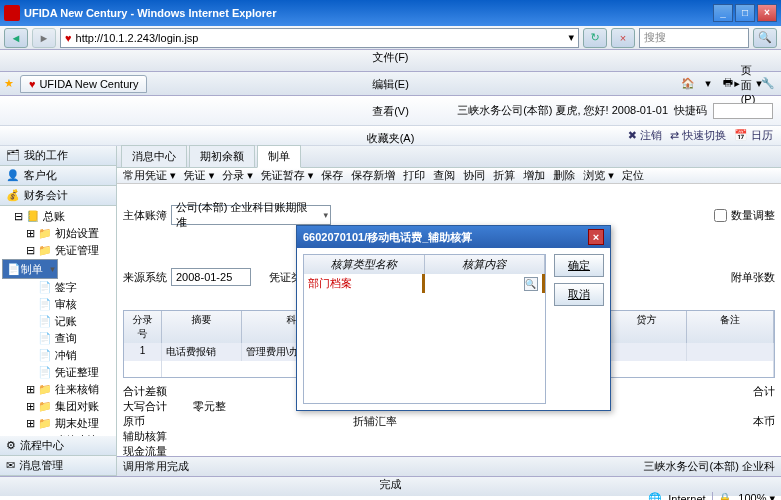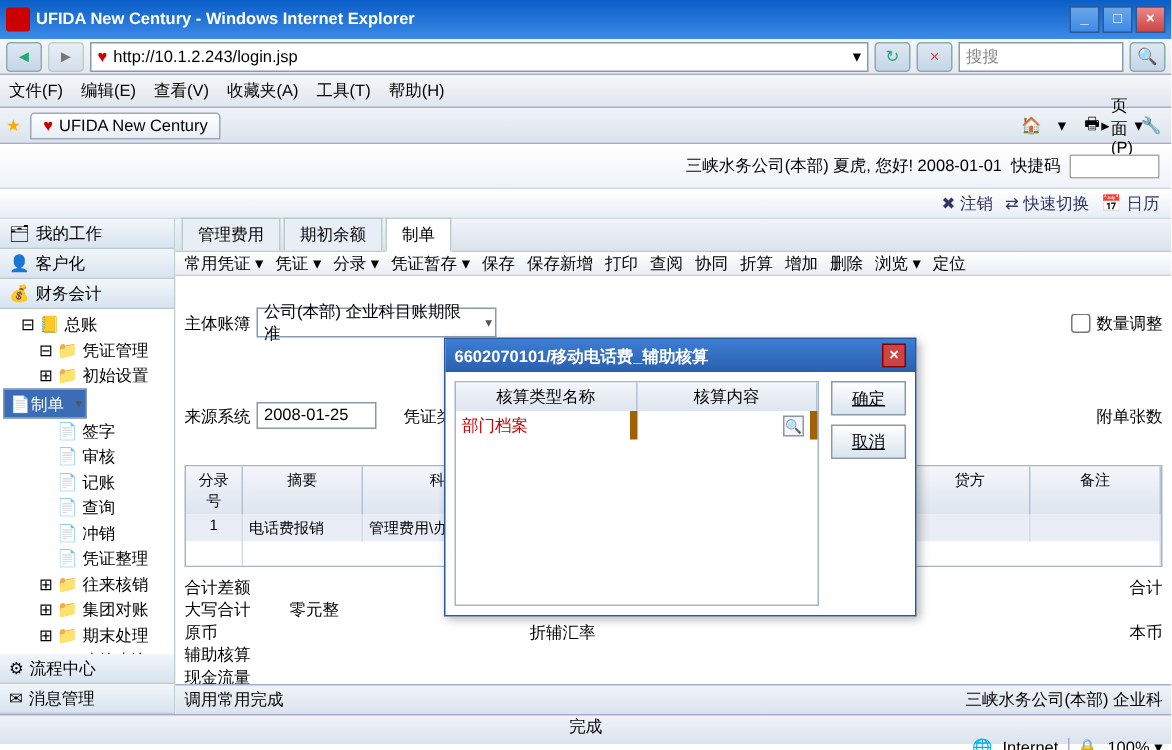--- a/index.html
+++ b/index.html
@@ -4,21 +4,21 @@
 <style>
 * { margin:0; padding:0; box-sizing:border-box; font-family:"Microsoft YaHei",Arial,sans-serif; font-size:11px; }
 body { background:#fff; width:781px; height:500px; overflow:hidden; }
 .titlebar { background:linear-gradient(#0a5ec7,#3d8ae8); height:26px; display:flex; align-items:center; padding:0 4px; color:#fff; font-weight:bold; }
 .titlebar .icon { width:16px; height:16px; background:#c00; margin-right:4px; border-radius:2px; }
 .titlebar .winbtns { margin-left:auto; display:flex; gap:2px; }
 .titlebar .winbtns span { width:20px; height:18px; background:linear-gradient(#6aa8e8,#3d8ae8); border:1px solid #2a5a9a; text-align:center; line-height:16px; font-size:10px; }
 .navbar { background:linear-gradient(#f5f7f9,#e4e9ef); height:24px; border-bottom:1px solid #aac; display:flex; align-items:center; padding:0 4px; gap:4px; }
 .navbtn { width:24px; height:20px; background:linear-gradient(#dfe8f2,#c5d5e8); border:1px solid #8aa; border-radius:3px; display:flex; align-items:center; justify-content:center; }
 .urlbox { flex:1; height:20px; background:#fff; border:1px solid #89a; display:flex; align-items:center; padding:0 4px; }
-.menubar { background:linear-gradient(#f5f7f9,#e0e6ee); height:22px; border-bottom:1px solid #aac; display:flex; align-items:center; padding:0 6px; gap:12px; }
+.menubar { background:linear-gradient(#f5f7f9,#e0e6ee); height:22px; border-bottom:1px solid #aac; display:flex; align-items:center; padding:0 6px; gap:12px;flex-direction:column; }
 .tabbar { background:linear-gradient(#f0f4f8,#dbe3ed); height:24px; border-bottom:1px solid #aac; display:flex; align-items:center; padding:0 4px; }
 .tab { background:linear-gradient(#fff,#e8eef5); border:1px solid #9ab; padding:2px 8px; display:flex; align-items:center; gap:4px; border-radius:3px 3px 0 0; }
 .tab .hrt { color:#c00; }
 .tabbar .tbicons { margin-left:auto; display:flex; gap:2px; }
 .tbicons span { width:18px; height:18px; border:1px solid transparent; display:flex; align-items:center; justify-content:center; }
 .erpheader { height:30px; background:linear-gradient(#fff,#eef2f8); border-bottom:1px solid #d0d8e4; display:flex; align-items:center; padding:0 8px; }
 .logo { font-weight:bold; font-style:italic; color:#c00; font-size:14px; }
 .logo .blk { color:#000; }
 .hdrright { margin-left:auto; display:flex; align-items:center; gap:6px; }
 .hdrinput { width:60px; height:16px; border:1px solid #aaa; }
@@ -48,24 +48,24 @@
 .gridrow.blank { background:#fff; height:16px; }
 .summary { padding:2px 6px; font-size:10px; }
 .summary .line { display:flex; }
 .summary .lbl { width:70px; }
 .footer { position:absolute; bottom:0; left:0; right:0; height:20px; background:linear-gradient(#f0f4f8,#dbe3ed); border-top:1px solid #aac; display:flex; align-items:center; padding:0 6px; }
 .dialog { position:absolute; left:296px; top:225px; width:315px; background:#fff; border:1px solid #2a5a9a; box-shadow:2px 2px 6px rgba(0,0,0,0.3); z-index:100; }
 .dlgtitle { background:linear-gradient(#3d7ed4,#2a5fb0); color:#fff; padding:3px 6px; display:flex; align-items:center; font-weight:bold;gap:36px; }
 .dlgclose { margin-left:auto; width:16px; height:16px; background:#c44; border:1px solid #800; text-align:center; line-height:14px; cursor:pointer; }
 .dlgbody { padding:6px; display:flex; gap:8px; }
 .dlgtable { flex:1; border:1px solid #a5b5ce; height:150px; }
-.dlgthdr { display:flex; background:linear-gradient(#f4f6fa,#dde5f0); }
+.dlgthdr { display:flex; background:linear-gradient(#f4f6fa,#dde5f0);font-style:italic; }
 .dlgthdr div { flex:1; border-right:1px solid #b5c1d4; padding:2px 4px; text-align:center; }
 .dlgtrow { display:flex; }
-.dlgtrow div { flex:1; border-right:5px solid #a16207; padding:2px 4px; }
+.dlgtrow div { flex:1; border-right:3px solid #a16207; padding:2px 4px; }
 .dlgtrow .red { color:#c00; }
 .dlgbtns { width:50px; display:flex; flex-direction:column; gap:6px; }
 .dlgbtn { background:linear-gradient(#fff,#d8e4f0); border:1px solid #89a; padding:3px 6px; text-align:center; cursor:pointer;text-decoration:underline; }
 .mag { width:14px; height:14px; border:1px solid #89a; background:#f4f6fa; text-align:center; line-height:12px; font-size:9px; }
 .statusbar { height:20px; background:linear-gradient(#f0f4f8,#dbe3ed); border-top:1px solid #aac; display:flex; align-items:center; padding:0 6px;flex-direction:column; }
 .statusbar .r { margin-left:auto; display:flex; align-items:center; gap:6px; }
 </style>
 </head>
 <body>
 
@@ -132,22 +132,22 @@
   <span>📅 <span>日历</span></span>
 </div>
 
 <div class="mainarea">
   <div class="sidebar">
     <div class="sidehdr">🗂 <span>我的工作</span></div>
     <div class="sidehdr">👤 <span>客户化</span></div>
     <div class="sidehdr">💰 <span>财务会计</span></div>
     <div class="tree">
       <div class="treeitem ind1">⊟ 📒 <span>总账</span></div>
+      <div class="treeitem ind2">⊞ 📁 <span>初始设置</span></div>
       <div class="treeitem ind2">⊟ 📁 <span>凭证管理</span></div>
-      <div class="treeitem ind2">⊞ 📁 <span>初始设置</span></div>
       <div class="treeitem ind3 sel">📄 <span>制单</span></div>
       <div class="treeitem ind3">📄 <span>签字</span></div>
       <div class="treeitem ind3">📄 <span>审核</span></div>
       <div class="treeitem ind3">📄 <span>记账</span></div>
       <div class="treeitem ind3">📄 <span>查询</span></div>
       <div class="treeitem ind3">📄 <span>冲销</span></div>
       <div class="treeitem ind3">📄 <span>凭证整理</span></div>
       <div class="treeitem ind2">⊞ 📁 <span>往来核销</span></div>
       <div class="treeitem ind2">⊞ 📁 <span>集团对账</span></div>
       <div class="treeitem ind2">⊞ 📁 <span>期末处理</span></div>
@@ -155,21 +155,21 @@
       
       
       
     </div>
     <div class="sidehdr">⚙ <span>流程中心</span></div>
     <div class="sidehdr">✉ <span>消息管理</span></div>
   </div>
 
   <div class="content">
     <div class="ctabs">
-      <div class="ctab">管理费用</div>
+      <div class="ctab">消息中心</div>
       <div class="ctab">期初余额</div>
       <div class="ctab act">制单</div>
     </div>
     <div class="toolbar">
       <span><span>常用凭证</span> ▾</span>
       <span><span>凭证</span> ▾</span>
       <span><span>分录</span> ▾</span>
       <span><span>凭证暂存</span> ▾</span>
       <span>保存</span>
       <span>保存新增</span>

